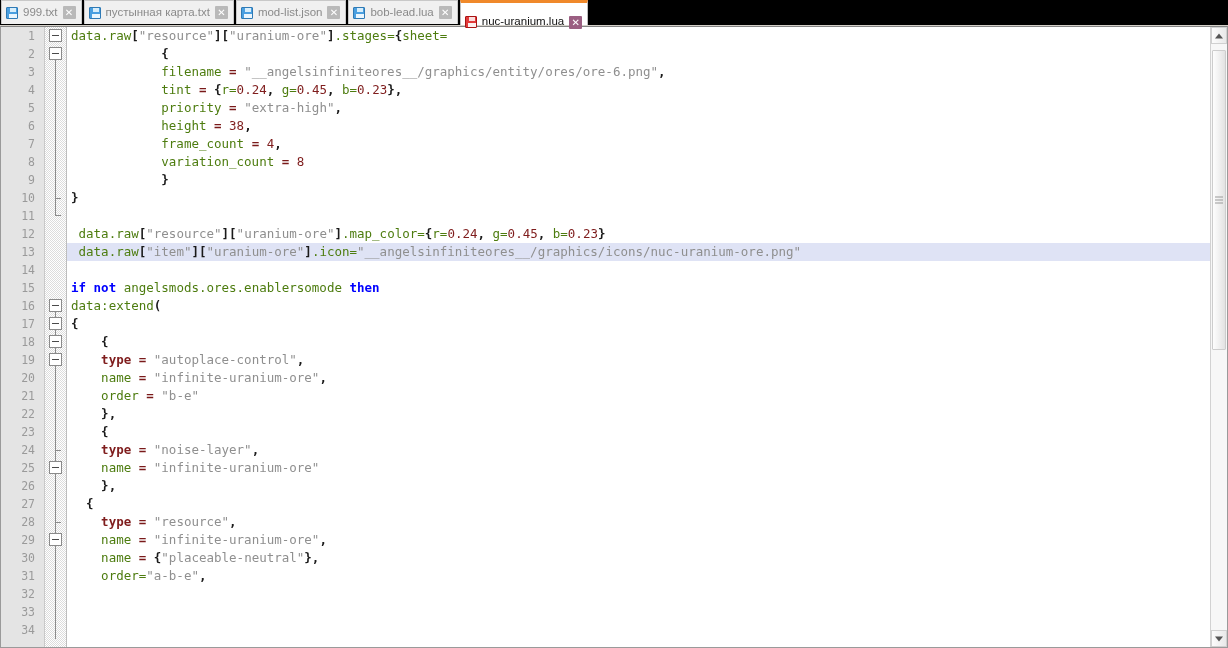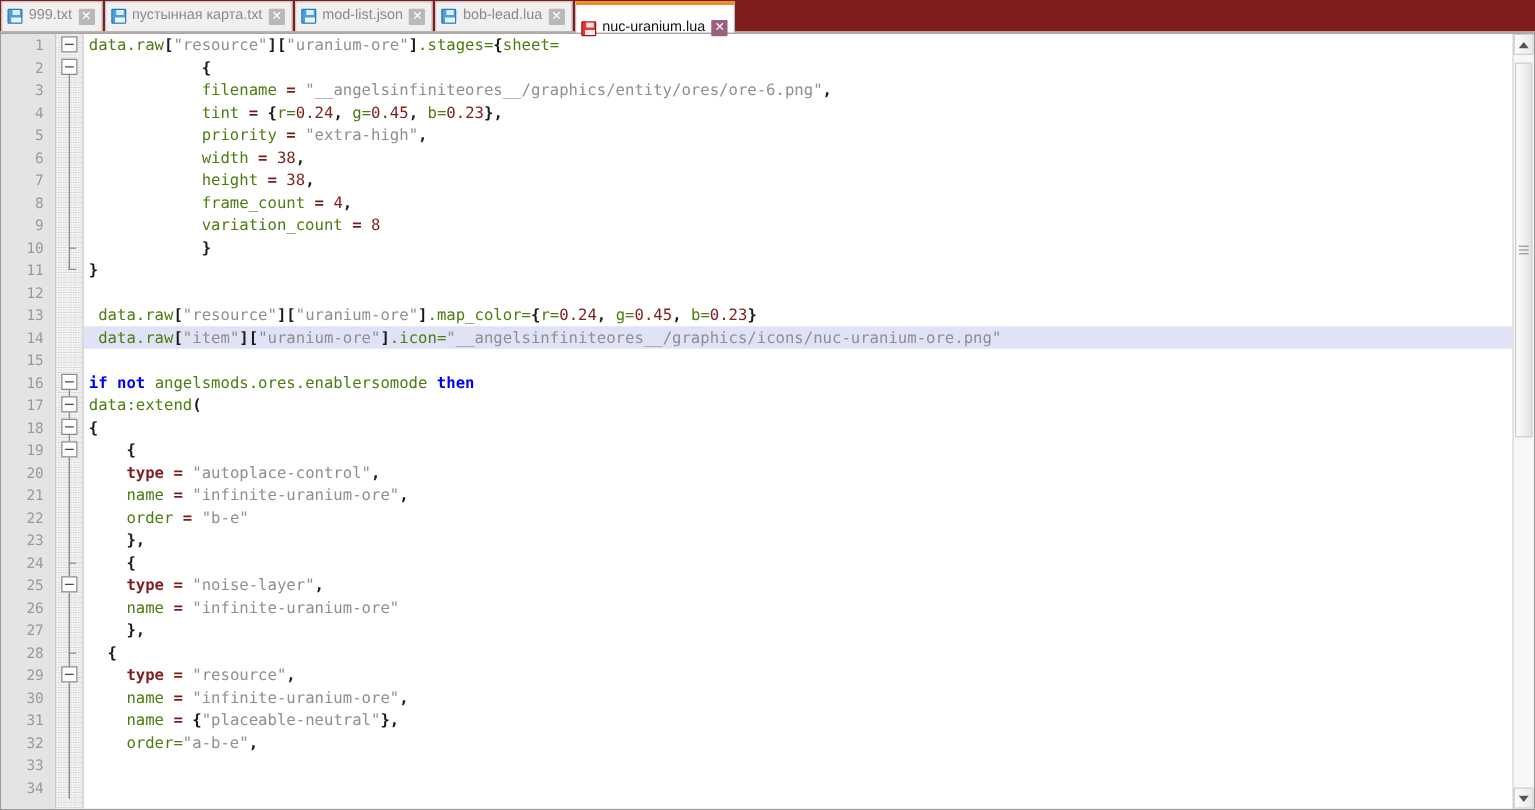--- a/index.html
+++ b/index.html
@@ -13,23 +13,23 @@
 
   #app {
     width: 1228px; height: 648px;
     display: flex; flex-direction: column;
     background: #f0f0f0;
   }
 
   
   .tabbar {
     height: 26px;
-    background: #7f1d1d;
+    background: #000000;
     display: flex;
-    align-items: center;
+    align-items: flex-start;
     padding: 0;
     flex: 0 0 26px;
     position: relative;
   }
   .tabbar::after {
     content: "";
     position: absolute;
     left: 0; right: 0; bottom: 0;
     height: 1px;
     background: #d4d0c8;
@@ -346,21 +346,20 @@
         <div class="fold-box" style="top: 434px;"></div>
         <div class="fold-tick" style="top: 495px;"></div>
         <div class="fold-box" style="top: 506px;"></div>
       </div>
     <div class="code-area" id="codearea">
         <div class="code-line"><span class="tok-id">data.raw</span><span class="tok-punc">[</span><span class="tok-str">"resource"</span><span class="tok-punc">][</span><span class="tok-str">"uranium-ore"</span><span class="tok-punc">]</span><span class="tok-id">.stages=</span><span class="tok-punc">{</span><span class="tok-id">sheet=</span></div>
         <div class="code-line"><span class="tok-plain">            </span><span class="tok-punc">{</span></div>
         <div class="code-line"><span class="tok-plain">            </span><span class="tok-id">filename</span><span class="tok-plain"> </span><span class="tok-op">=</span><span class="tok-plain"> </span><span class="tok-str">"__angelsinfiniteores__/graphics/entity/ores/ore-6.png"</span><span class="tok-punc">,</span></div>
         <div class="code-line"><span class="tok-plain">            </span><span class="tok-id">tint</span><span class="tok-plain"> </span><span class="tok-op">=</span><span class="tok-plain"> </span><span class="tok-punc">{</span><span class="tok-id">r=</span><span class="tok-num">0.24</span><span class="tok-punc">,</span><span class="tok-plain"> </span><span class="tok-id">g=</span><span class="tok-num">0.45</span><span class="tok-punc">,</span><span class="tok-plain"> </span><span class="tok-id">b=</span><span class="tok-num">0.23</span><span class="tok-punc">},</span></div>
         <div class="code-line"><span class="tok-plain">            </span><span class="tok-id">priority</span><span class="tok-plain"> </span><span class="tok-op">=</span><span class="tok-plain"> </span><span class="tok-str">"extra-high"</span><span class="tok-punc">,</span></div>
-        <div class="code-line"><span class="tok-plain">            </span><span class="tok-id">width</span><span class="tok-plain"> </span><span class="tok-op">=</span><span class="tok-plain"> </span><span class="tok-num">38</span><span class="tok-punc">,</span></div>
         <div class="code-line"><span class="tok-plain">            </span><span class="tok-id">height</span><span class="tok-plain"> </span><span class="tok-op">=</span><span class="tok-plain"> </span><span class="tok-num">38</span><span class="tok-punc">,</span></div>
         <div class="code-line"><span class="tok-plain">            </span><span class="tok-id">frame_count</span><span class="tok-plain"> </span><span class="tok-op">=</span><span class="tok-plain"> </span><span class="tok-num">4</span><span class="tok-punc">,</span></div>
         <div class="code-line"><span class="tok-plain">            </span><span class="tok-id">variation_count</span><span class="tok-plain"> </span><span class="tok-op">=</span><span class="tok-plain"> </span><span class="tok-num">8</span></div>
         <div class="code-line"><span class="tok-plain">            </span><span class="tok-punc">}</span></div>
         <div class="code-line"><span class="tok-punc">}</span></div>
         <div class="code-line"> </div>
         <div class="code-line"><span class="tok-plain"> </span><span class="tok-id">data.raw</span><span class="tok-punc">[</span><span class="tok-str">"resource"</span><span class="tok-punc">][</span><span class="tok-str">"uranium-ore"</span><span class="tok-punc">]</span><span class="tok-id">.map_color=</span><span class="tok-punc">{</span><span class="tok-id">r=</span><span class="tok-num">0.24</span><span class="tok-punc">,</span><span class="tok-plain"> </span><span class="tok-id">g=</span><span class="tok-num">0.45</span><span class="tok-punc">,</span><span class="tok-plain"> </span><span class="tok-id">b=</span><span class="tok-num">0.23</span><span class="tok-punc">}</span></div>
         <div class="code-line current"><span class="tok-plain"> </span><span class="tok-id">data.raw</span><span class="tok-punc">[</span><span class="tok-str">"item"</span><span class="tok-punc">][</span><span class="tok-str">"uranium-ore"</span><span class="tok-punc">]</span><span class="tok-id">.icon=</span><span class="tok-str">"__angelsinfiniteores__/graphics/icons/nuc-uranium-ore.png"</span></div>
         <div class="code-line"> </div>
         <div class="code-line"><span class="tok-kw">if</span><span class="tok-plain"> </span><span class="tok-kw">not</span><span class="tok-plain"> </span><span class="tok-id">angelsmods.ores.enablersomode</span><span class="tok-plain"> </span><span class="tok-kw">then</span></div>

